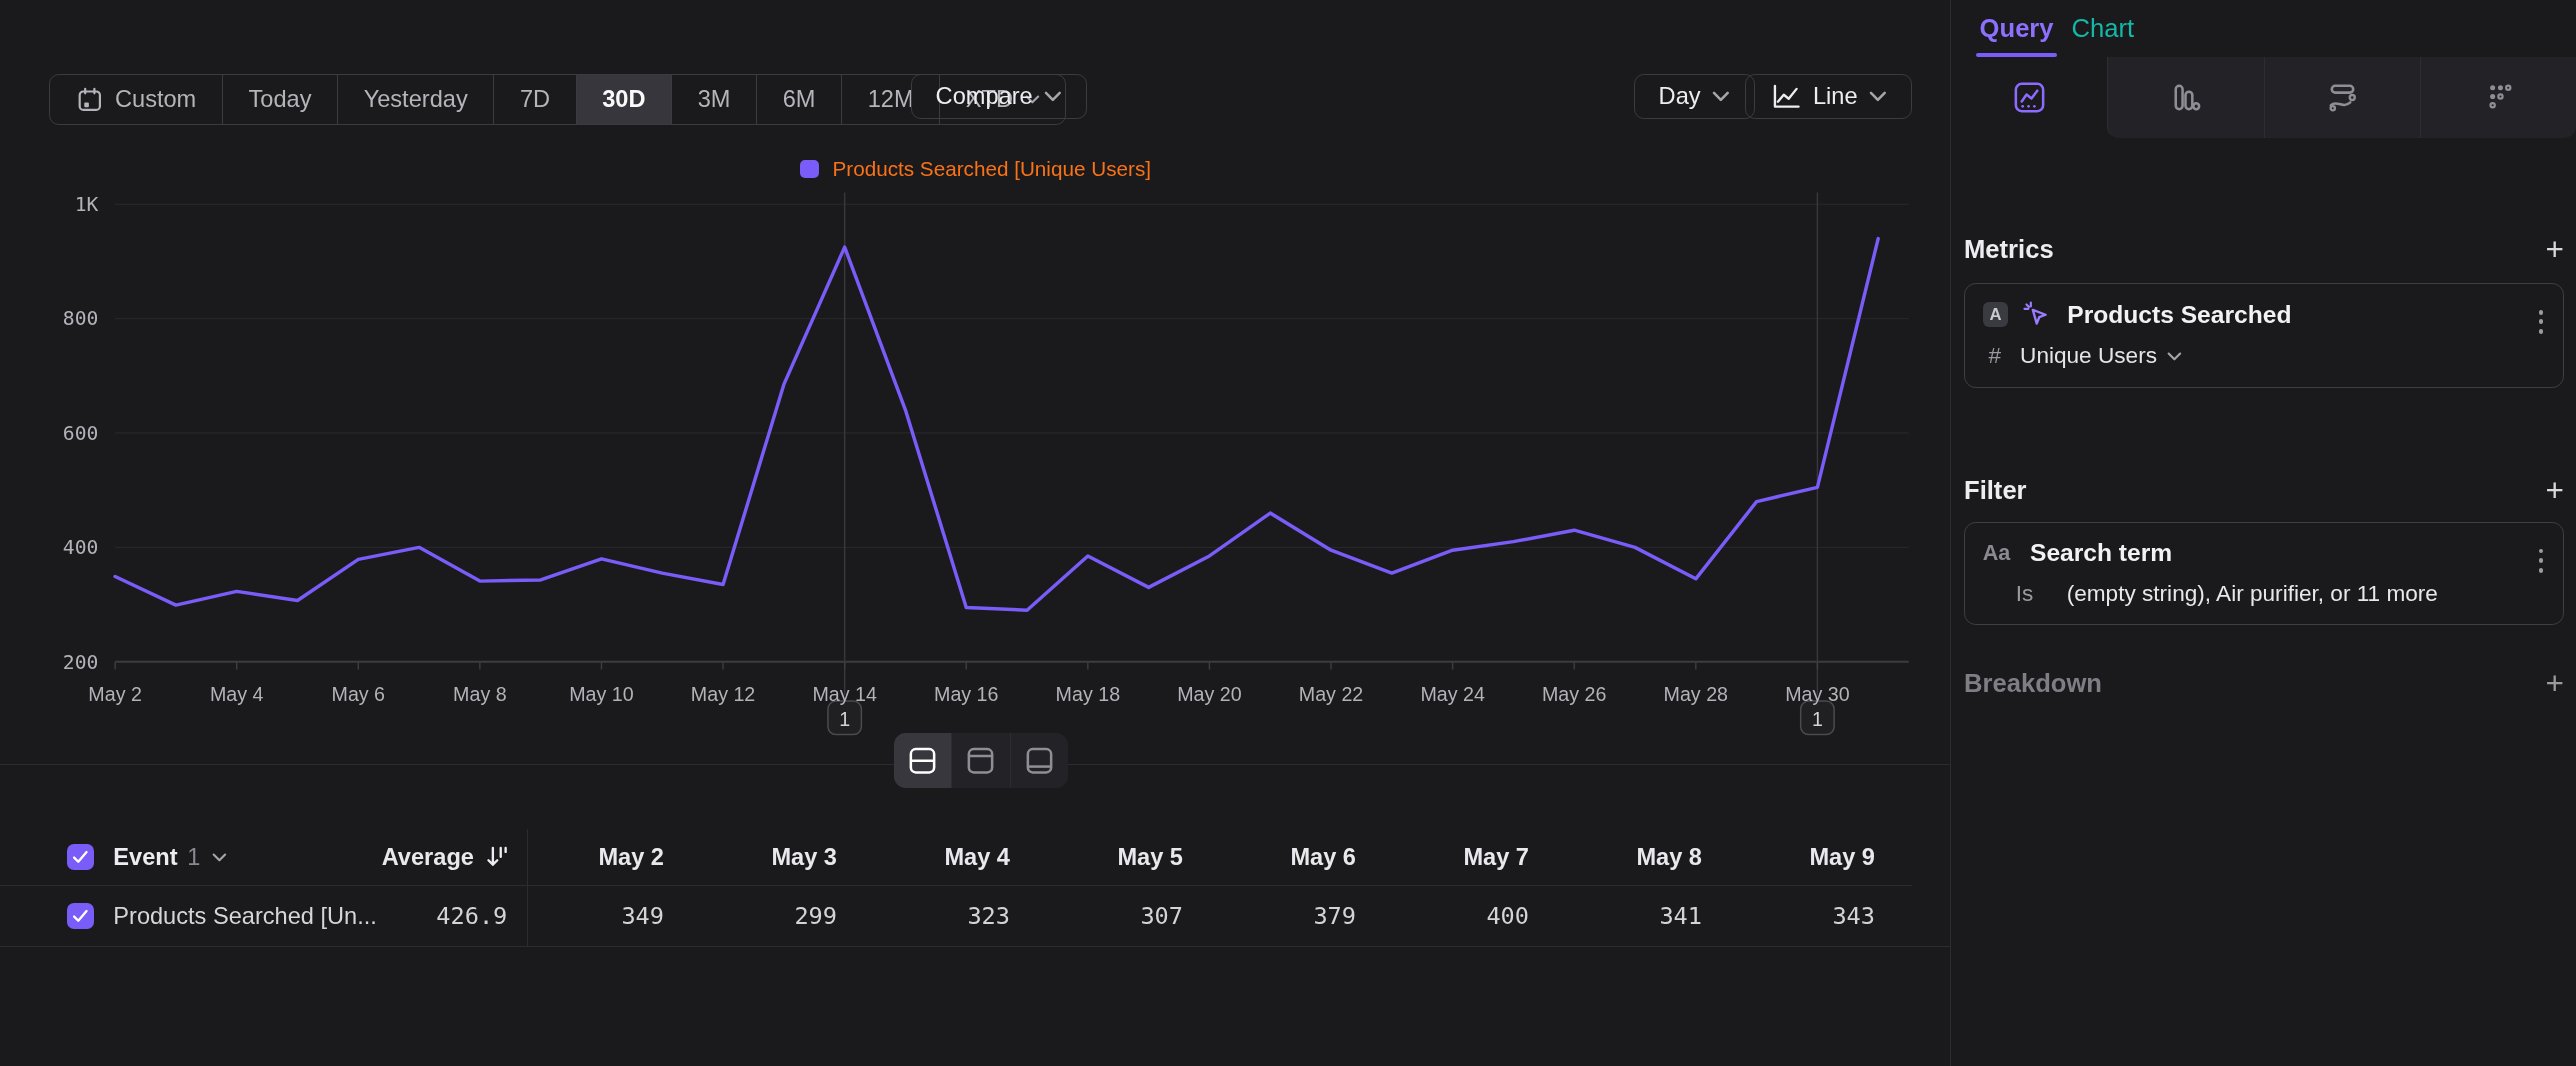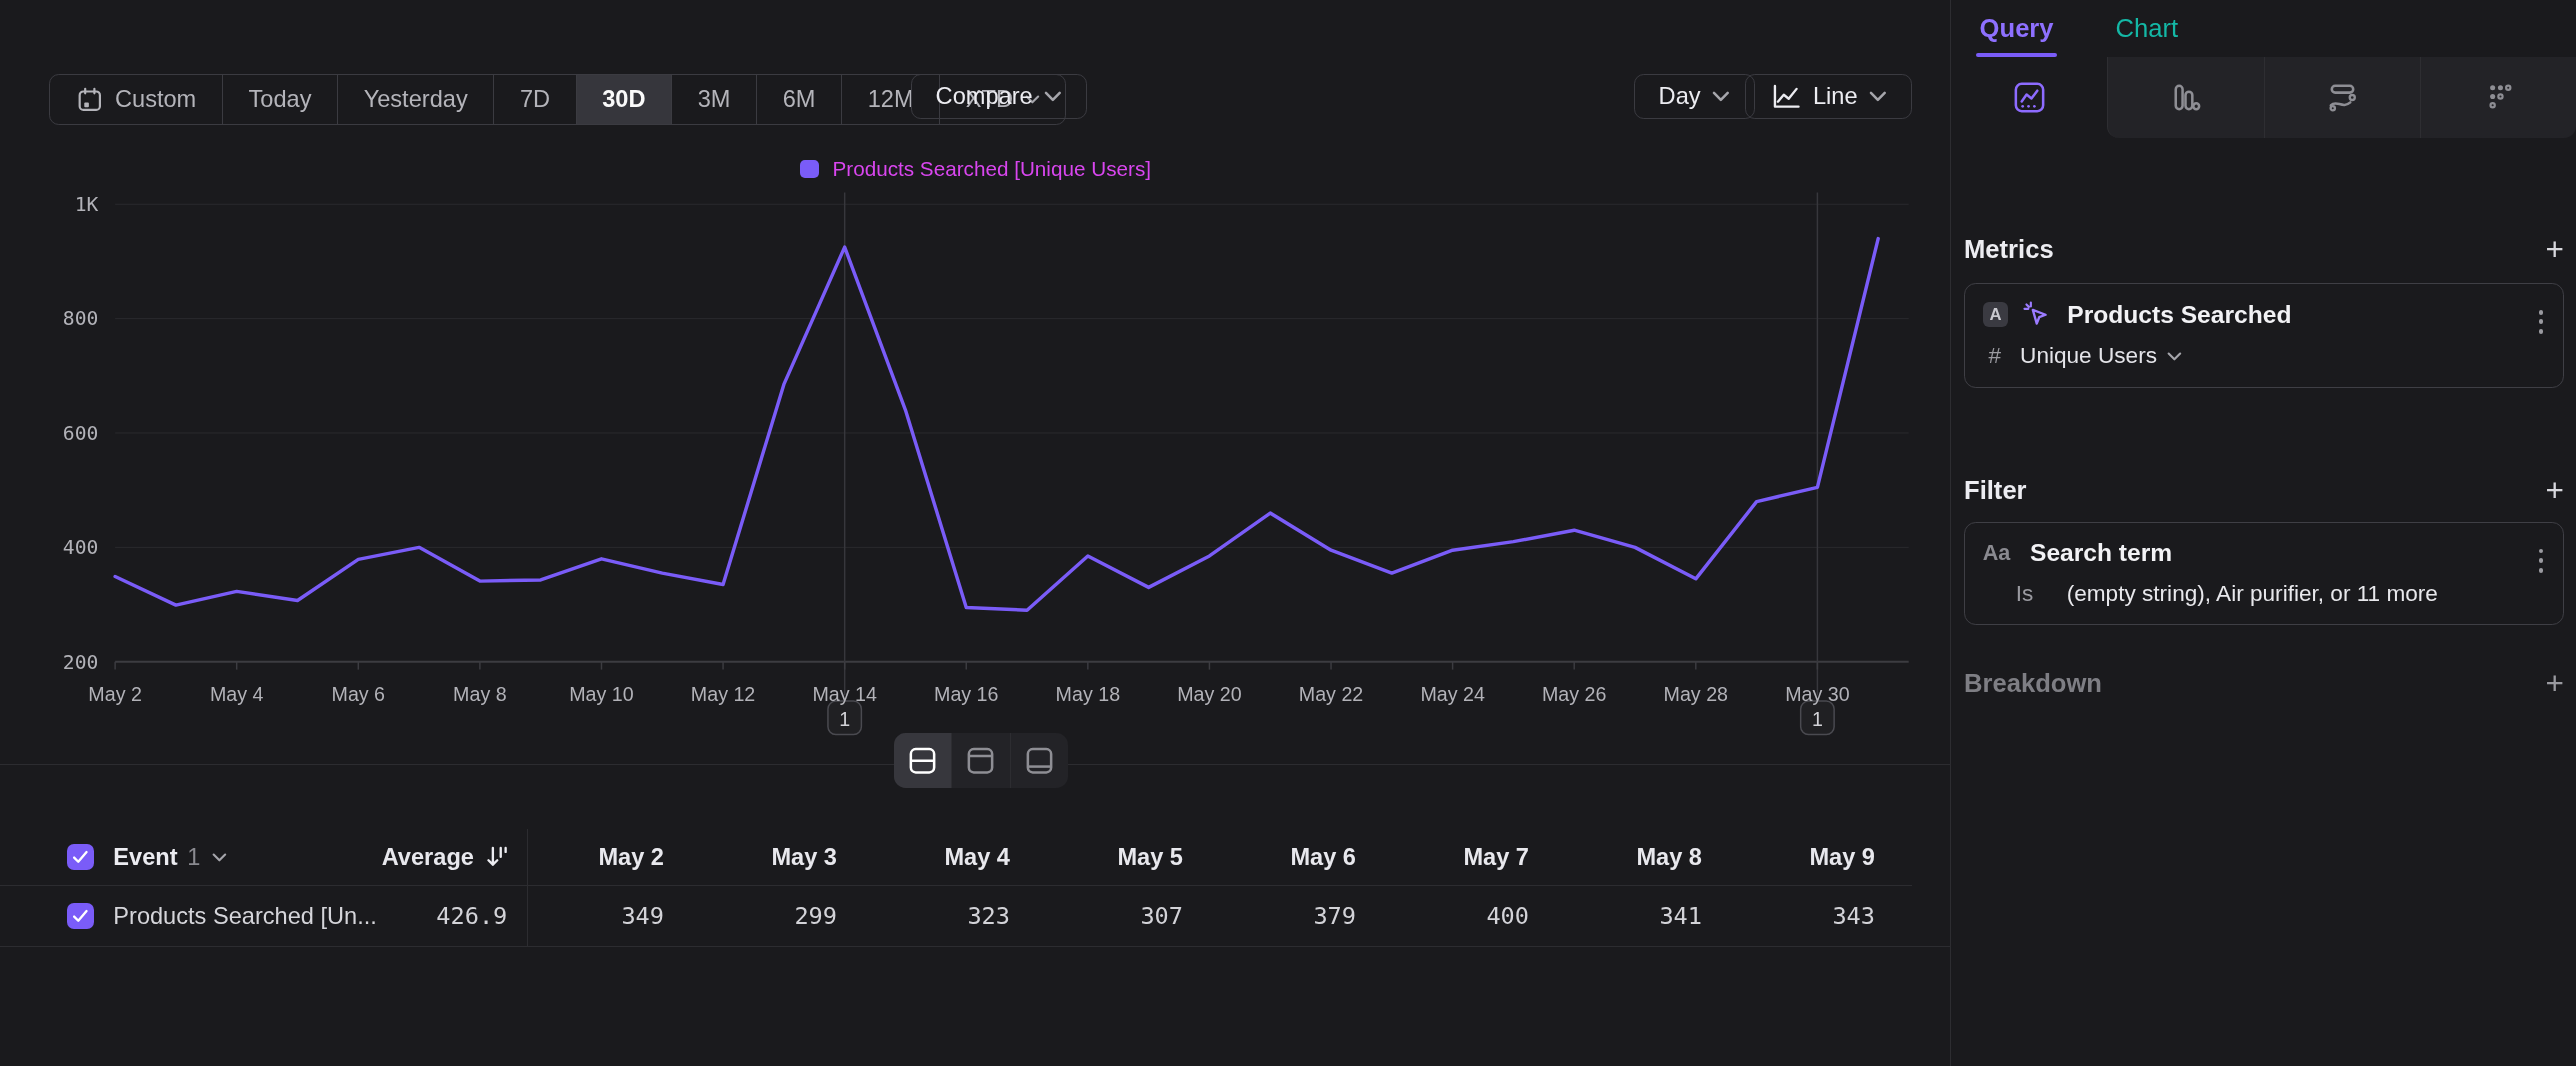--- a/index.html
+++ b/index.html
@@ -17,21 +17,21 @@
   .seg-item:last-child { border-right:none; }
   .seg-item.active { background:#36363c; color:#fafafa; font-weight:bold; }
   .btn { position:absolute; top:0; height:45px; display:flex; align-items:center; gap:11.8px; padding:0 23.6px; border:1px solid #3b3b41; border-radius:9.8px; font-size:23.6px; color:#ececf1; background:transparent; cursor:pointer; }
   .chev { width:17.7px; height:10.8px; flex:0 0 auto; }
   .chev polyline { fill:none; stroke:#a5a5ab; stroke-width:2.6; stroke-linecap:round; stroke-linejoin:round; }
   .icon-stroke { fill:none; stroke:#b4b4ba; stroke-width:2.4; stroke-linecap:round; stroke-linejoin:round; }
 
   
   .legend { position:absolute; left:0; top:157px; width:1951px; display:flex; justify-content:center; align-items:center; gap:13.8px; }
   .legend-swatch { width:18.7px; height:18.7px; border-radius:4.9px; }
-  .legend-label { font-size:20.7px; color:#d946ef; }
+  .legend-label { font-size:20.7px; color:#f97316; }
 
   
   #chart-svg { position:absolute; left:0; top:148px; }
   .ylab { font-family:"DejaVu Sans Mono", monospace; font-size:20px; fill:#b2b2b8; }
   .xlab { font-size:20px; fill:#b2b2b8; }
 
   
   .section-divider { position:absolute; left:0; top:764px; width:1951px; height:1px; background:#2c2c30; }
   .layout-toggles { position:absolute; left:894px; top:733px; width:174px; height:55px; background:#232327; border-radius:11.8px; display:flex; overflow:hidden; }
   .lt-btn { flex:1; display:flex; align-items:center; justify-content:center; border-right:1px solid #2d2d31; cursor:pointer; }
@@ -52,21 +52,21 @@
   .th-label { font-size:23.6px; font-weight:bold; color:#e8e8ed; }
   .t-val { font-family:"DejaVu Sans Mono", monospace; font-size:23.6px; color:#d3d3d8; }
   .checkbox { width:26.6px; height:26.6px; border-radius:6.9px; display:flex; align-items:center; justify-content:center; margin-right:19.7px; cursor:pointer; flex:0 0 auto; }
   .event-label { font-size:23.6px; font-weight:bold; color:#ececf1; }
   .event-count { font-size:23.6px; color:#8a8a90; margin-left:9.8px; }
   .avg-wrap { margin-left:auto; display:flex; align-items:center; gap:11.8px; }
   .row-name { font-size:23.6px; color:#d5d5da; }
 
   
   .sidebar { position:absolute; left:1952px; top:0; width:624px; height:1067px; background:#1a1a1d; }
-  .sb-tabs { position:relative; height:57px; display:flex; align-items:flex-end; padding-left:27.6px; gap:62px; }
+  .sb-tabs { position:relative; height:57px; display:flex; align-items:flex-end; padding-left:27.6px; gap:18px; }
   .sb-tab { font-size:25.6px; color:#14b8a6; cursor:pointer; position:relative; height:100%; display:flex; align-items:center; }
   .sb-tab.active { color:#8e70ff; font-weight:bold; }
   .sb-tab.active::after { content:""; position:absolute; left:-3.9px; right:-3.9px; bottom:0; height:3.9px; background:#7a5cf8; border-radius:2px; }
   .icon-tabs { display:flex; height:81px; }
   .icon-tab { flex:1; display:flex; align-items:center; justify-content:center; cursor:pointer; }
   .icon-tab.inactive { background:#232327; border-left:1px solid #2e2e32; }
   .icon-tab.first-inactive { border-bottom-left-radius:11.8px; }
   .icon-tab.last-inactive { border-bottom-right-radius:11.8px; }
   .sb-content { padding:0 12px; }
   .sb-header { display:flex; align-items:center; justify-content:space-between; }

